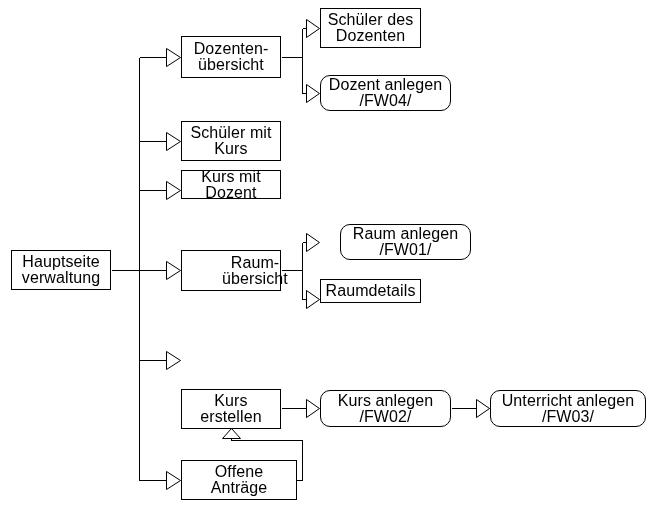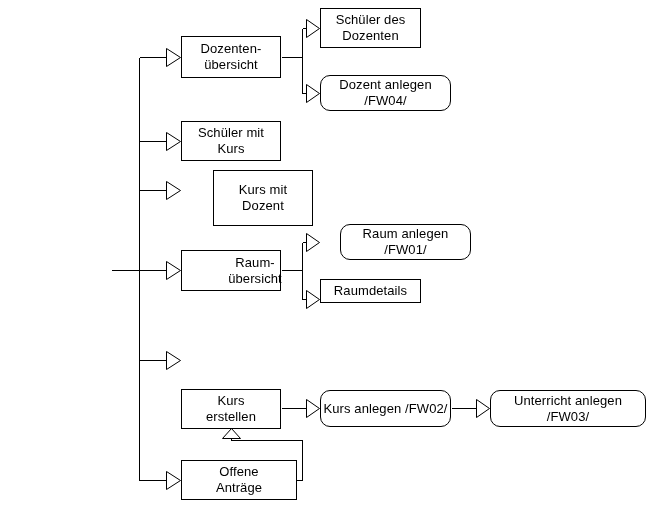--- a/index.html
+++ b/index.html
@@ -24,21 +24,21 @@
   .node{
     position:absolute;
     box-sizing:border-box;
     border:1px solid #000000;
     background:#ffffff;
     color:#000000;
     display:flex;
     align-items:center;
     justify-content:center;
     text-align:center;
-    font-size:13px;
+    font-size:16px;
     line-height:16px;
     white-space:pre-line;
     letter-spacing:0.1px;
     z-index:2;
   }
   .node.rounded{ border-radius:10px; }
 </style>
 </head>
 <body>
 
@@ -87,33 +87,35 @@
       <polygon points="306.5,84.5 319.5,93.5 306.5,102.5"></polygon>
       <polygon points="306.5,233.5 319.5,242.5 306.5,251.5"></polygon>
       <polygon points="306.5,290.5 319.5,299.5 306.5,308.5"></polygon>
       <polygon points="306.5,399.5 319.5,408.5 306.5,417.5"></polygon>
       <polygon points="476.5,399.5 489.5,408.5 476.5,417.5"></polygon>
 
       <polygon points="231.5,428.5 222.5,438.5 240.5,438.5"></polygon>
     </g>
   </svg>
 
+  <div class="node" style="left:11px;  top:250px; width:100px; height:40px;">Hauptseite
+verwaltung</div>
 
   <div class="node" style="left:181px; top:36px;  width:100px; height:42px;">Dozenten-
 übersicht</div>
 
   <div class="node" style="left:320px; top:8px;   width:101px; height:40px;">Schüler des
 Dozenten</div>
 
   <div class="node rounded" style="left:320px; top:75px;  width:131px; height:36px;">Dozent anlegen /FW04/</div>
 
   <div class="node" style="left:181px; top:121px; width:100px; height:40px;">Schüler mit
 Kurs</div>
 
-  <div class="node" style="left:181px; top:170px; width:100px; height:56px;margin-left:32px;">Kurs mit
+  <div class="node" style="left:181px; top:170px; width:100px; height:29px;">Kurs mit
 Dozent</div>
 
   <div class="node" style="left:181px; top:250px; width:100px; height:41px;padding-left:48px;">Raum-
 übersicht</div>
 
   <div class="node rounded" style="left:320px; top:224px; width:131px; height:36px;margin-left:20px;">Raum anlegen /FW01/</div>
 
   <div class="node" style="left:320px; top:279px; width:101px; height:24px;">Raumdetails</div>
 
 

